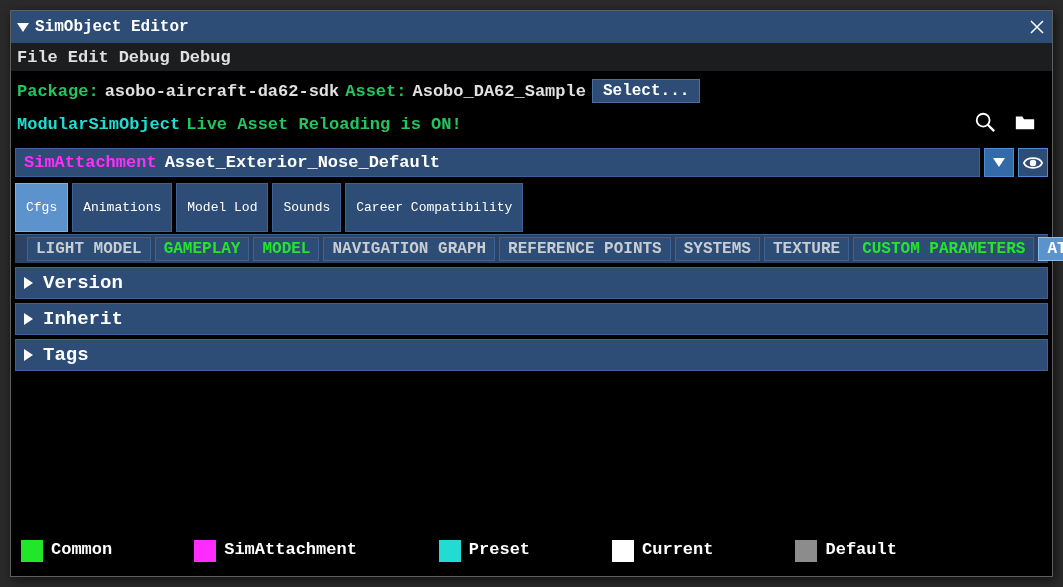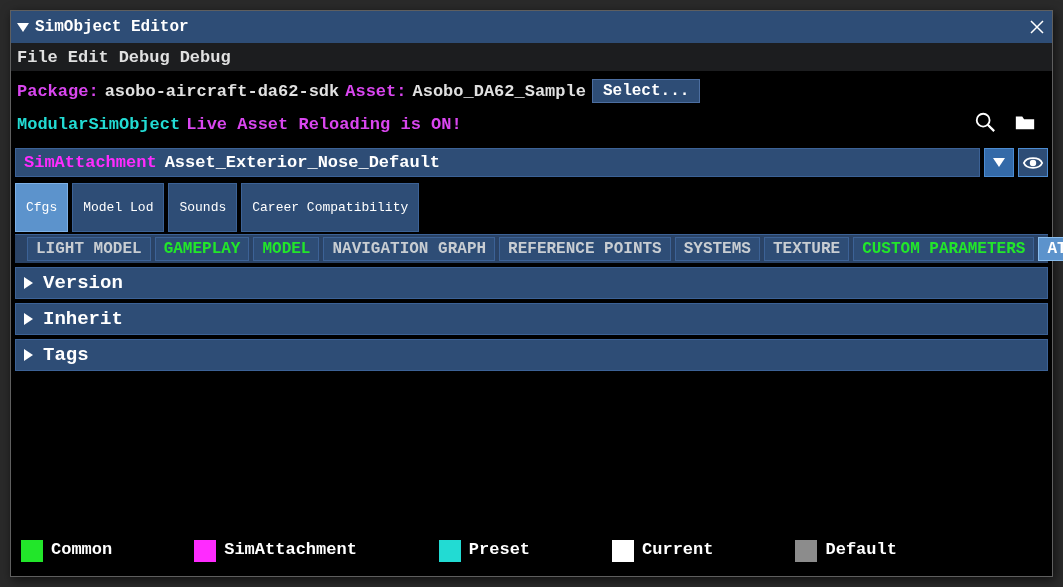--- a/index.html
+++ b/index.html
@@ -76,21 +76,21 @@
   .info-row {
     display: flex;
     align-items: center;
     gap: 6px;
     padding: 4px 2px;
     font-size: 17px;
     font-weight: 700;
     color: #e0e0e0;
     flex-wrap: wrap;
   }
-  .yellow { color: #d946ef; }
+  .yellow { color: #22c55e; }
   .cyan   { color: #22dbd3; }
   .magenta{ color: #ff2bff; }
   .btn-select {
     background: #2e4d76;
     border: 1px solid #4c6ea0;
     padding: 2px 10px;
     color: #fff;
     font-family: inherit;
     font-size: 16px;
     font-weight: 700;
@@ -300,20 +300,21 @@
       <div class="asset-ctl eye">
         <svg class="icon-svg" viewBox="0 0 24 24">
           <path d="M2 12 C5 5 19 5 22 12 C19 19 5 19 2 12 Z" fill="none" stroke="#fff" stroke-width="2"></path>
           <circle cx="12" cy="12" r="3.5" fill="#fff"></circle>
         </svg>
       </div>
     </div>
 
     <div class="tabrow">
       <div class="tab active">Cfgs</div>
+      <div class="tab">Animations</div>
       <div class="tab">Model Lod</div>
       <div class="tab">Sounds</div>
       <div class="tab">Career Compatibility</div>
     </div>
 
     <div class="catrow">
       <div class="cat">LIGHT MODEL</div>
       <div class="cat green-text">GAMEPLAY</div>
       <div class="cat green-text">MODEL</div>
       <div class="cat">NAVIGATION GRAPH</div>

